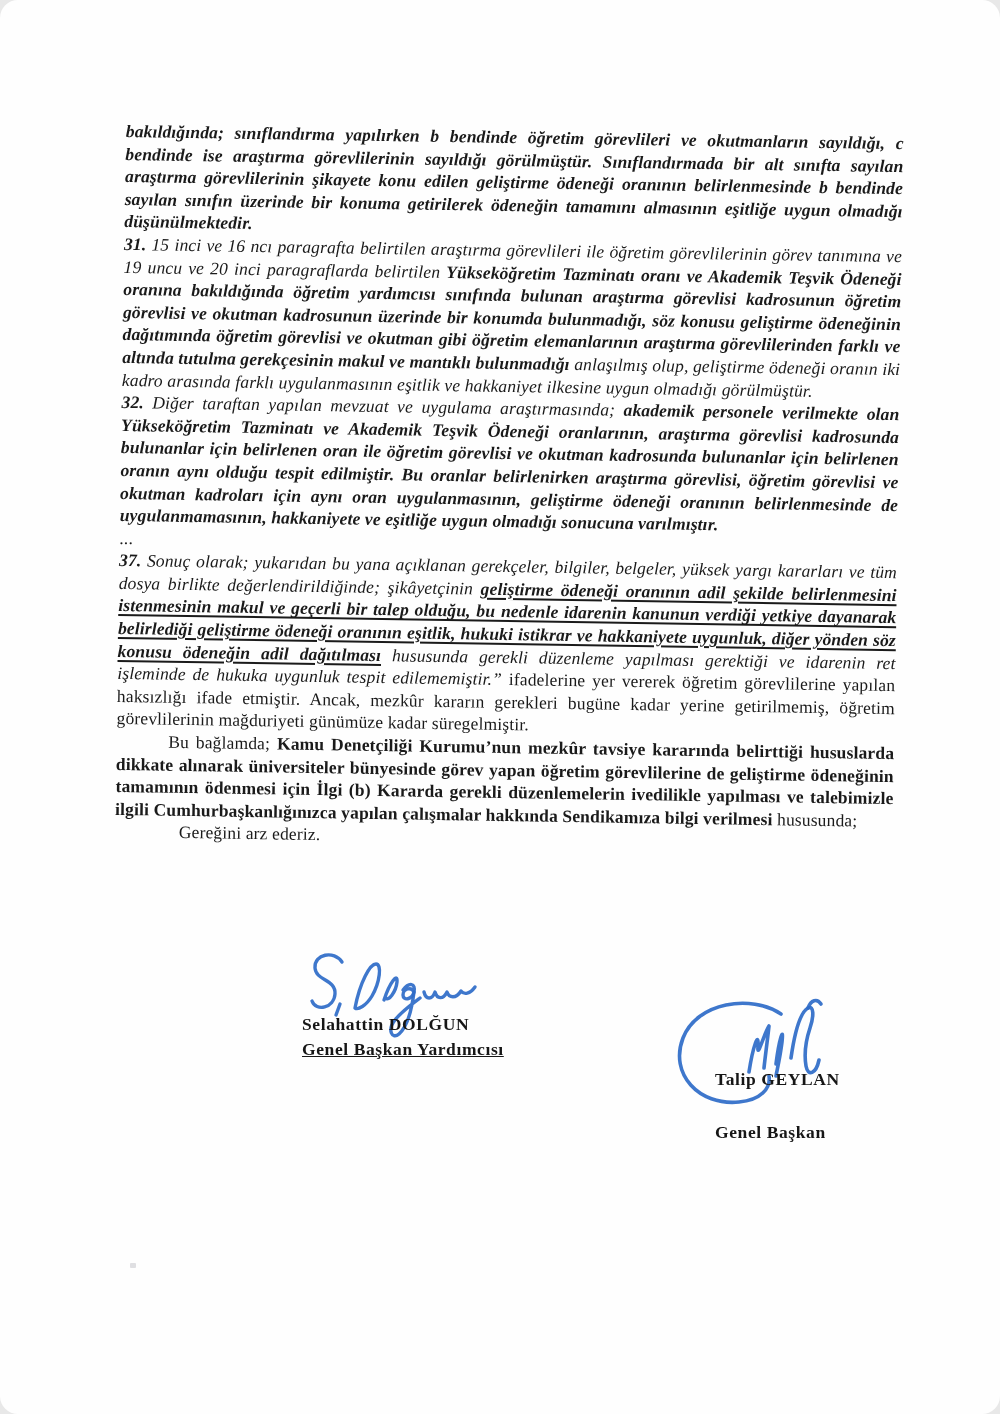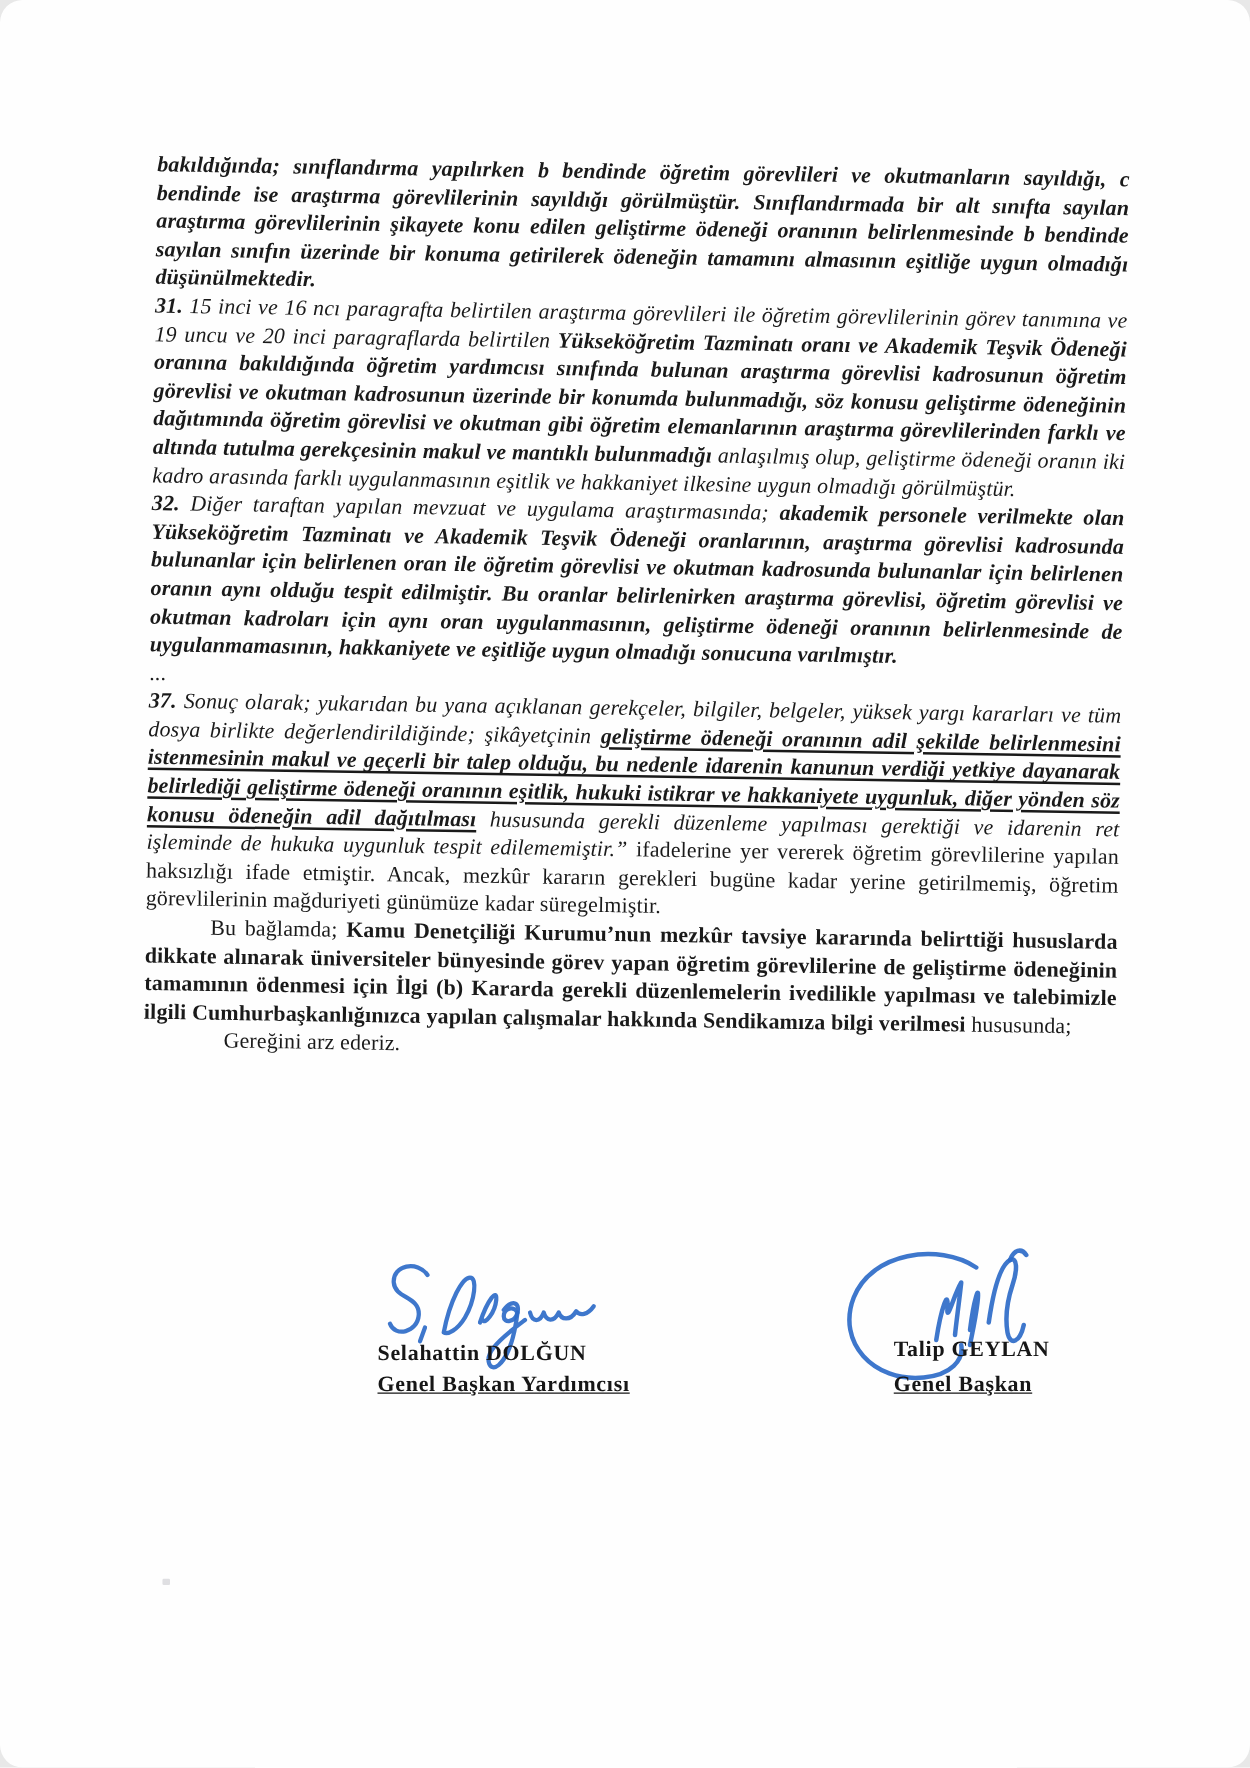--- a/index.html
+++ b/index.html
@@ -42,26 +42,26 @@
   .sig-name{
     position:absolute;white-space:nowrap;
     font-weight:bold;font-size:17.5px;color:#161616;
     letter-spacing:0.6px;
   }
   .sig-title{
     position:absolute;white-space:nowrap;
     font-weight:bold;font-size:17.5px;color:#161616;
     letter-spacing:0.6px;
   }
-  .sig-left{left:300px;top:1006px;width:240px;height:130px;text-align:right;}
+  .sig-left{left:300px;top:948px;width:240px;height:130px;text-align:right;}
   .sig-left .sig-name{left:2px;top:66px;}
   .sig-left .sig-title{left:2px;top:91px;text-decoration:underline;}
   .sig-right{left:663px;top:994px;width:240px;height:140px;}
   .sig-right .sig-name{left:52px;top:75px;}
-  .sig-right .sig-title{left:52px;top:103px;text-decoration:underline;}
+  .sig-right .sig-title{left:52px;top:128px;}
   .ink{fill:none;stroke:#2e6bc8;stroke-linecap:round;stroke-linejoin:round;opacity:0.92;}
   .scan-artifact{
     position:absolute;left:130px;top:1263px;width:6px;height:5px;
     background:#c9c9cf;opacity:0.6;border-radius:1px;
   }
 </style>
 </head>
 <body>
 
 <div class="page">

